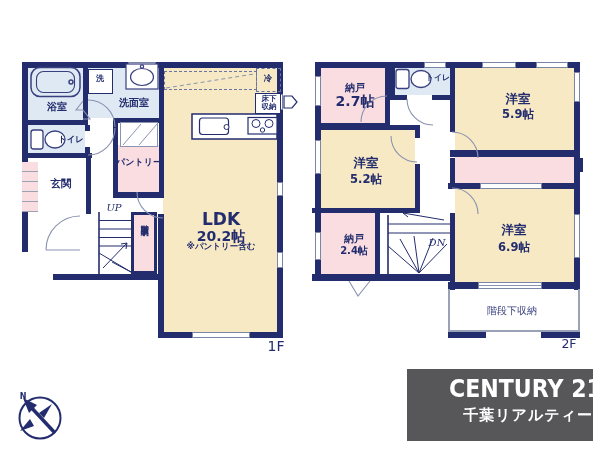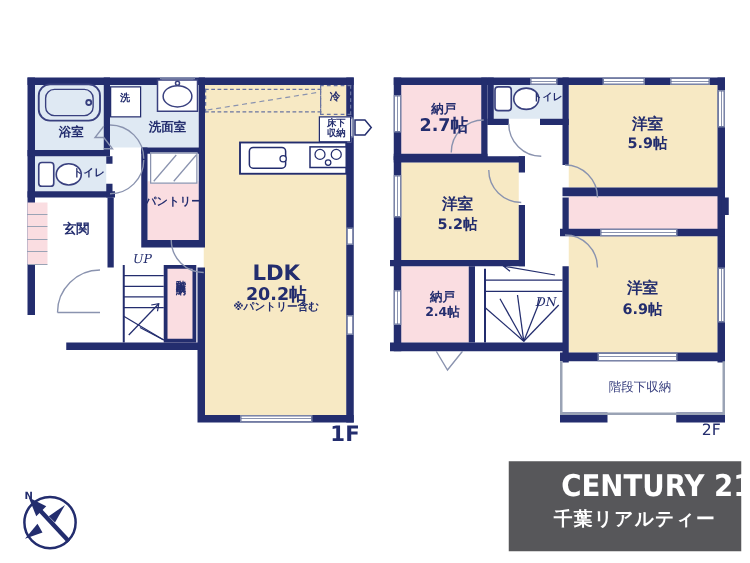--- a/index.html
+++ b/index.html
@@ -15,21 +15,21 @@
   .wrap2{white-space:normal;width:22px;text-align:center;}
   .box{position:absolute;box-sizing:border-box;background:#fff;z-index:2;}
   svg.ov{position:absolute;left:0;top:0;z-index:4;}
   .cream{background:#f7e9c4;}
   .pink{background:#fadde1;}
   .blue{background:#dfe9f3;}
   #watermark{position:absolute;left:112px;top:213px;font-size:20px;letter-spacing:1px;color:rgba(125,136,152,0.5);white-space:nowrap;z-index:8;font-weight:bold;}
   #banner{position:absolute;left:407px;top:369px;width:186px;height:72px;background:#57575a;z-index:9;}
   #logoCircle{position:absolute;left:8px;top:8px;width:29px;height:29px;border:3px solid #fff;border-radius:50%;color:#fff;font-weight:bold;font-size:14px;text-align:center;line-height:29px;}
   #brandName{position:absolute;left:42px;top:6px;width:144px;color:#fff;font-weight:bold;font-size:24px;transform:scaleX(.92);transform-origin:left;white-space:nowrap;}
-  #brandSub{position:absolute;left:36px;top:37px;width:150px;text-align:left;color:#fff;font-weight:bold;font-size:15px;letter-spacing:1px;white-space:nowrap;}
+  #brandSub{position:absolute;left:36px;top:37px;width:150px;text-align:right;color:#fff;font-weight:bold;font-size:15px;letter-spacing:1px;white-space:nowrap;}
   #balcony{position:absolute;left:448px;top:289px;width:132px;height:43px;border-left:2px solid #9aa3b5;border-right:2px solid #9aa3b5;border-bottom:2px solid #9aa3b5;box-sizing:border-box;z-index:2;}
   .dashedBox{position:absolute;border:1.5px dashed #6a74a0;box-sizing:border-box;z-index:3;}
   .solidBox{position:absolute;border:1.5px solid #232d6e;background:#fff;box-sizing:border-box;z-index:3;}
   .porch{position:absolute;background:repeating-linear-gradient(to bottom,#fadde1 0 9px,#9aa3b5 9px 10px);z-index:2;}
 </style>
 </head>
 <body>
 
 <div id="canvas">
 
@@ -211,21 +211,21 @@
   <div class="lbl" style="left:71px;top:135px;font-size:8.5px;">トイレ</div>
   <div class="lbl" style="left:61px;top:178px;font-size:10.5px;">玄関</div>
   <div class="lbl" style="left:139px;top:158px;font-size:9px;">パントリー</div>
   <div class="lbl it" style="left:114px;top:202px;font-size:10px;">UP</div>
   <div class="lbl vert" style="left:139px;top:218px;font-size:8px;">階段下収納</div>
   <div class="lbl" style="left:221px;top:210px;font-size:17px;">LDK</div>
   <div class="lbl" style="left:221px;top:229px;font-size:14px;">20.2帖</div>
   <div class="lbl" style="left:221px;top:242px;font-size:8.5px;">※パントリー含む</div>
   <div class="lbl" style="left:268px;top:74px;font-size:8.5px;">冷</div>
   <div class="lbl wrap2" style="left:258px;top:95px;font-size:7.5px;transform:none;">床下収納</div>
-  <div class="lbl" style="left:276px;top:339px;font-size:17px;font-weight:bold;">1F</div>
+  <div class="lbl" style="left:276px;top:339px;font-size:14px;font-weight:normal;">1F</div>
 
   <div class="lbl" style="left:355px;top:82px;font-size:10px;">納戸</div>
   <div class="lbl" style="left:355px;top:94px;font-size:14px;">2.7帖</div>
   <div class="lbl" style="left:438px;top:74px;font-size:8px;">トイレ</div>
   <div class="lbl" style="left:518px;top:92px;font-size:12.5px;">洋室</div>
   <div class="lbl" style="left:518px;top:108px;font-size:11.5px;">5.9帖</div>
   <div class="lbl" style="left:366px;top:156px;font-size:12.5px;">洋室</div>
   <div class="lbl" style="left:366px;top:173px;font-size:11.5px;">5.2帖</div>
   <div class="lbl it" style="left:437px;top:202px;font-size:10px;margin-top:35px;">DN</div>
   <div class="lbl" style="left:354px;top:233px;font-size:10px;">納戸</div>

